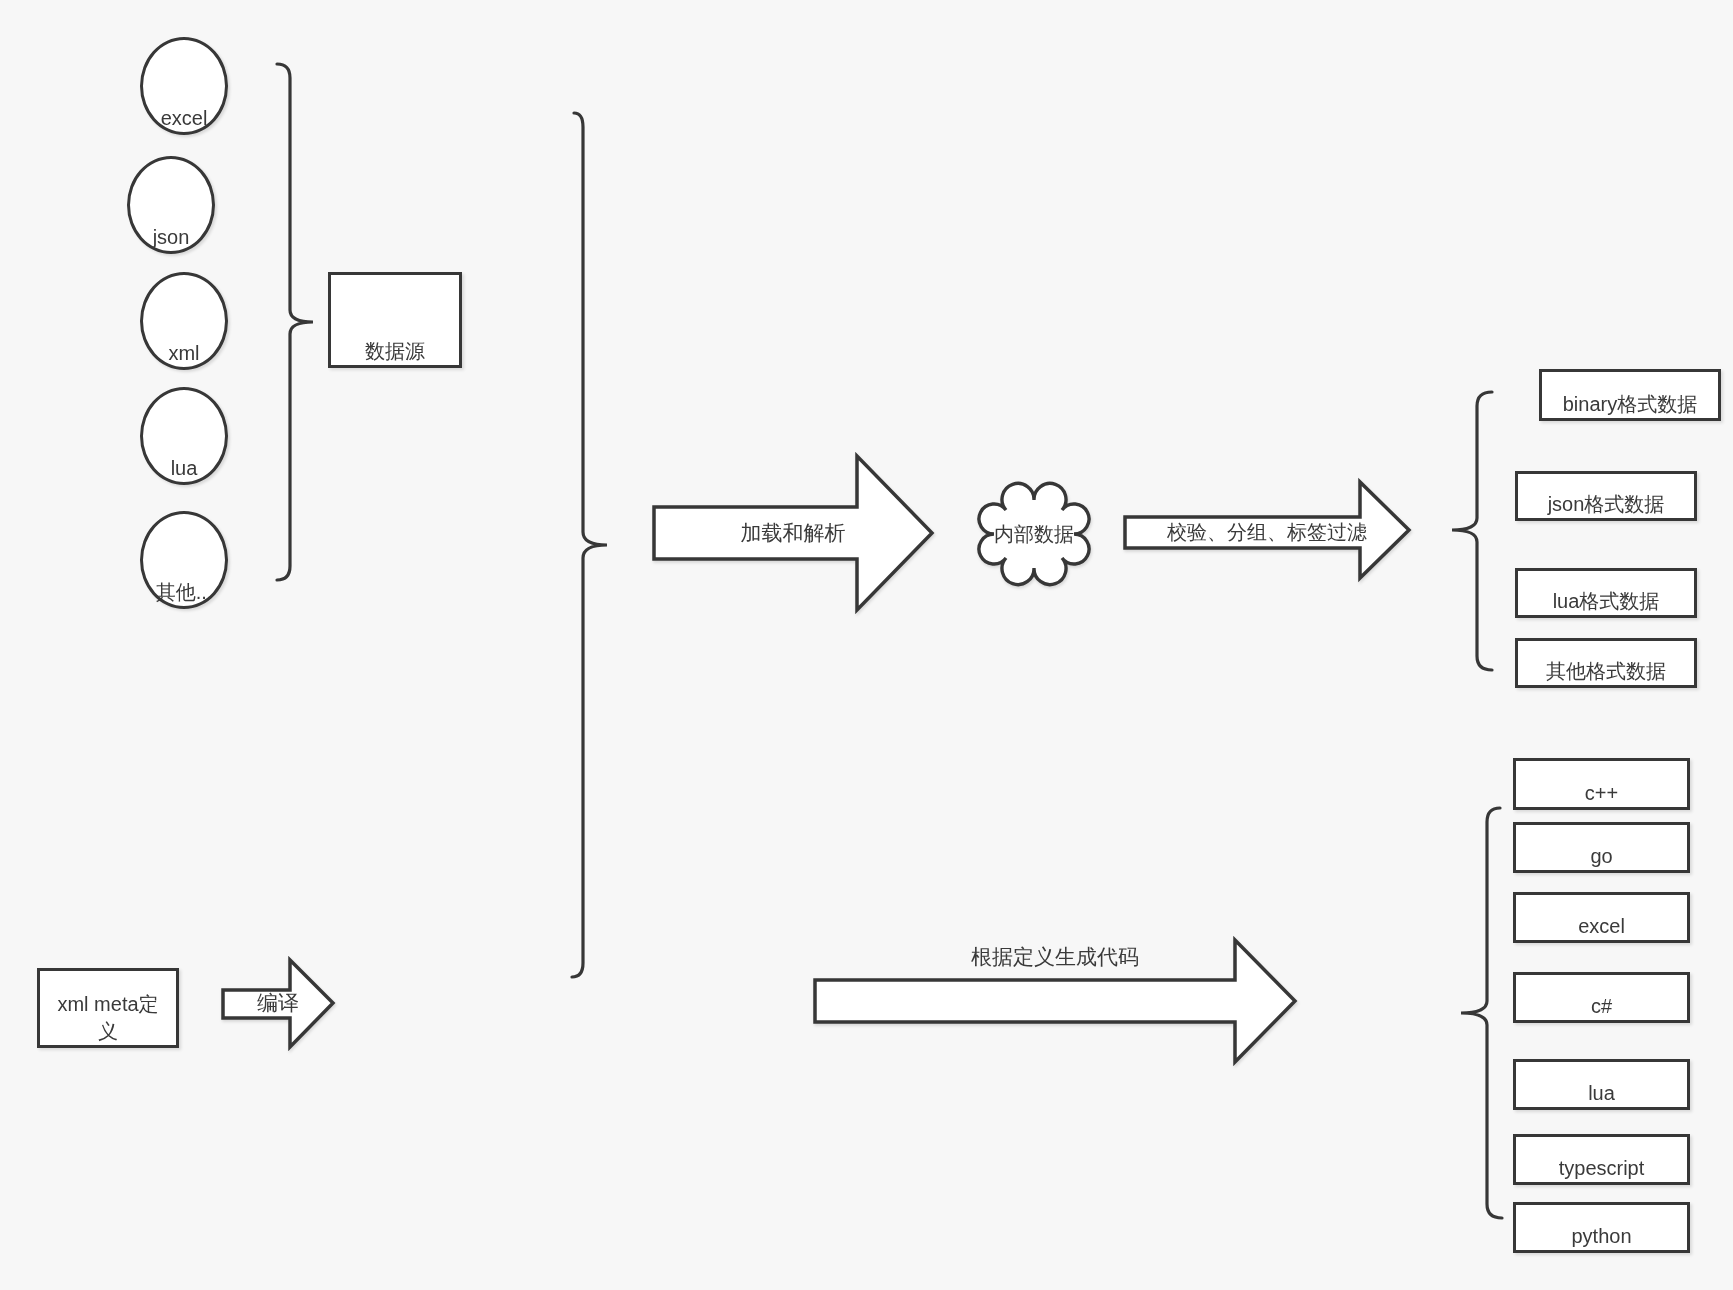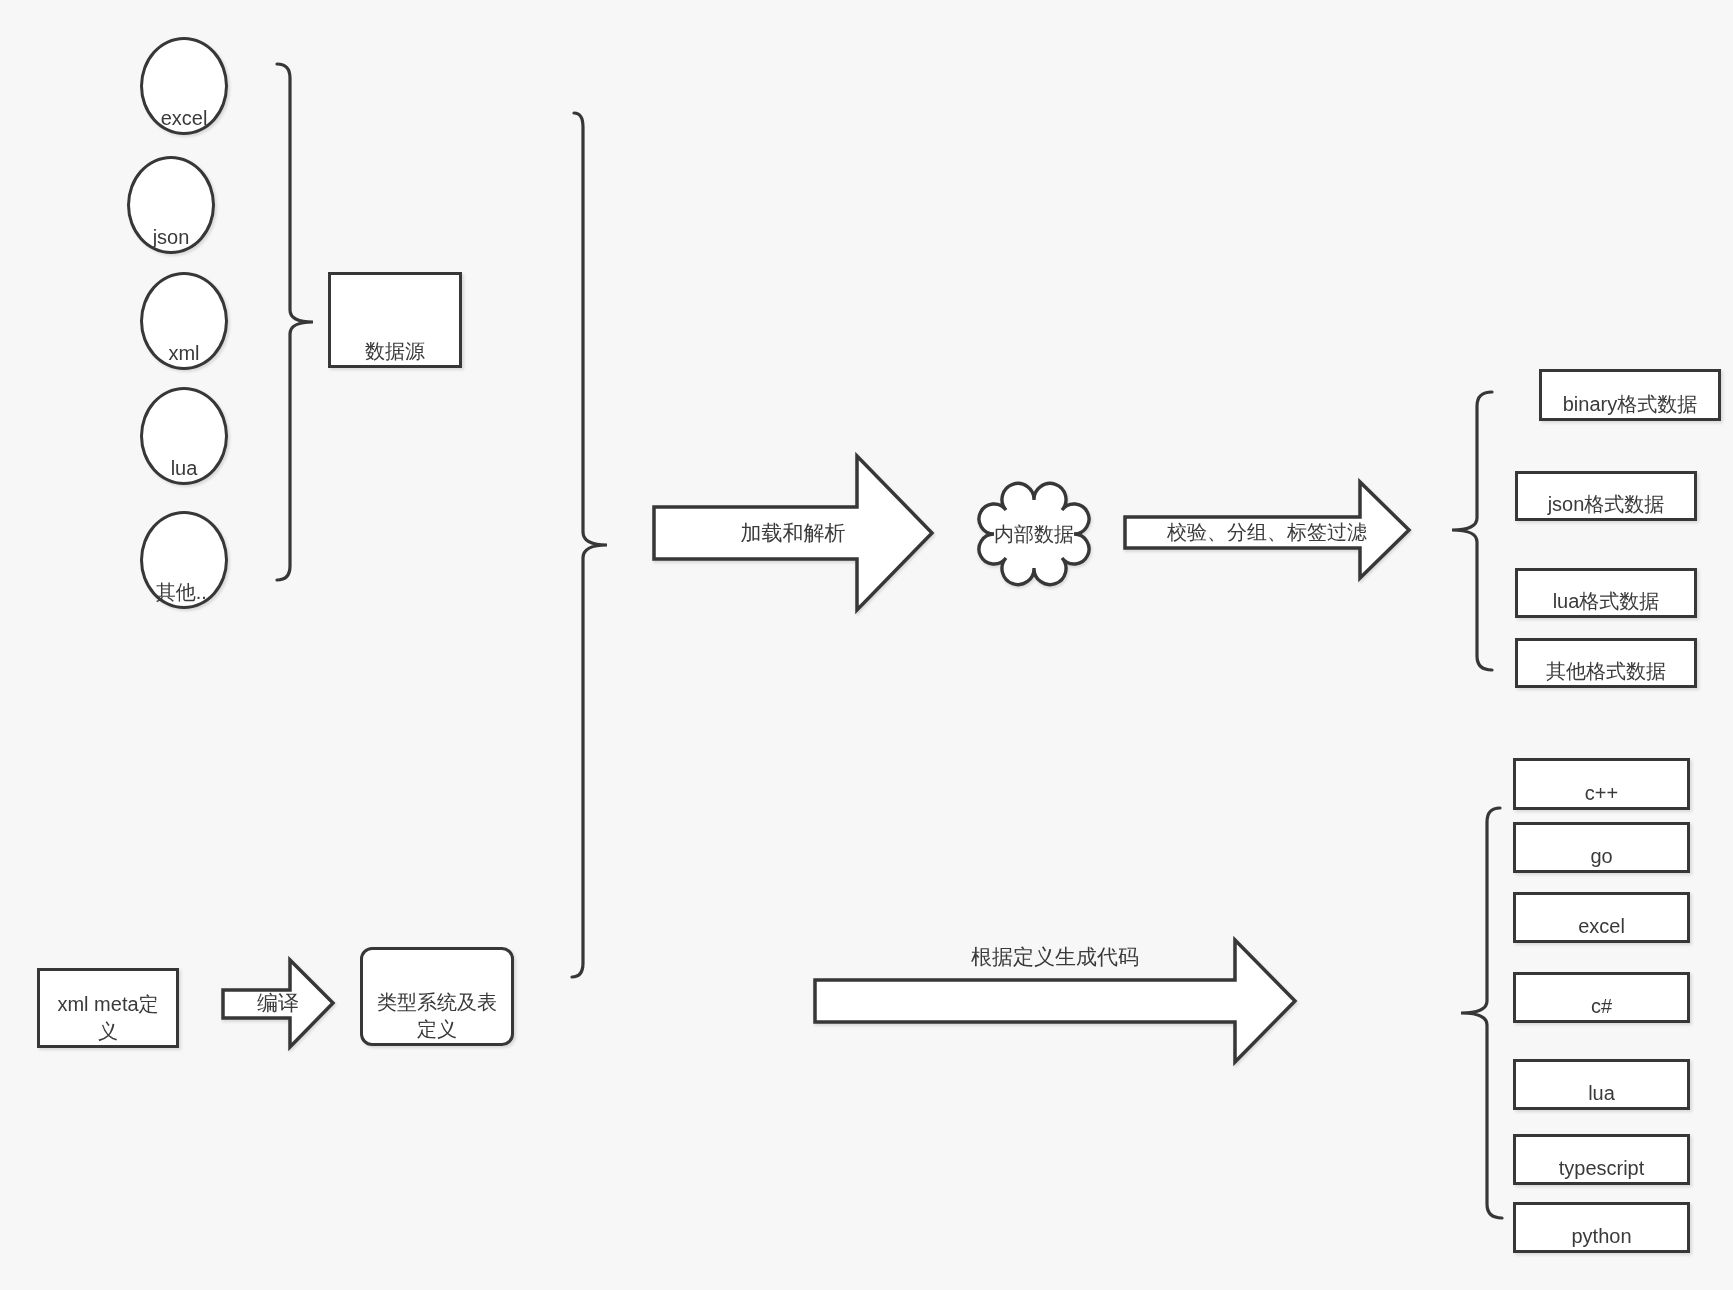--- a/index.html
+++ b/index.html
@@ -90,23 +90,20 @@
   <div class="node" style="left:1515px;top:568px;width:182px;height:50px;">
     <span>lua格式数据</span>
   </div>
   <div class="node" style="left:1515px;top:638px;width:182px;height:50px;">
     <span>其他格式数据</span>
   </div>
 
   <div class="node" style="left:37px;top:968px;width:142px;height:80px;padding:0 14px;">
     <span>xml meta定义</span>
   </div>
-  <div class="node rounded" style="left:360px;top:947px;width:154px;height:99px;padding:0 11px;">
-    <span>类型系统及表定义</span>
-  </div>
 
   <div class="node" style="left:1513px;top:758px;width:177px;height:52px;">
     <span>c++</span>
   </div>
   <div class="node" style="left:1513px;top:822px;width:177px;height:51px;">
     <span>go</span>
   </div>
   <div class="node" style="left:1513px;top:892px;width:177px;height:51px;">
     <span>excel</span>
   </div>

